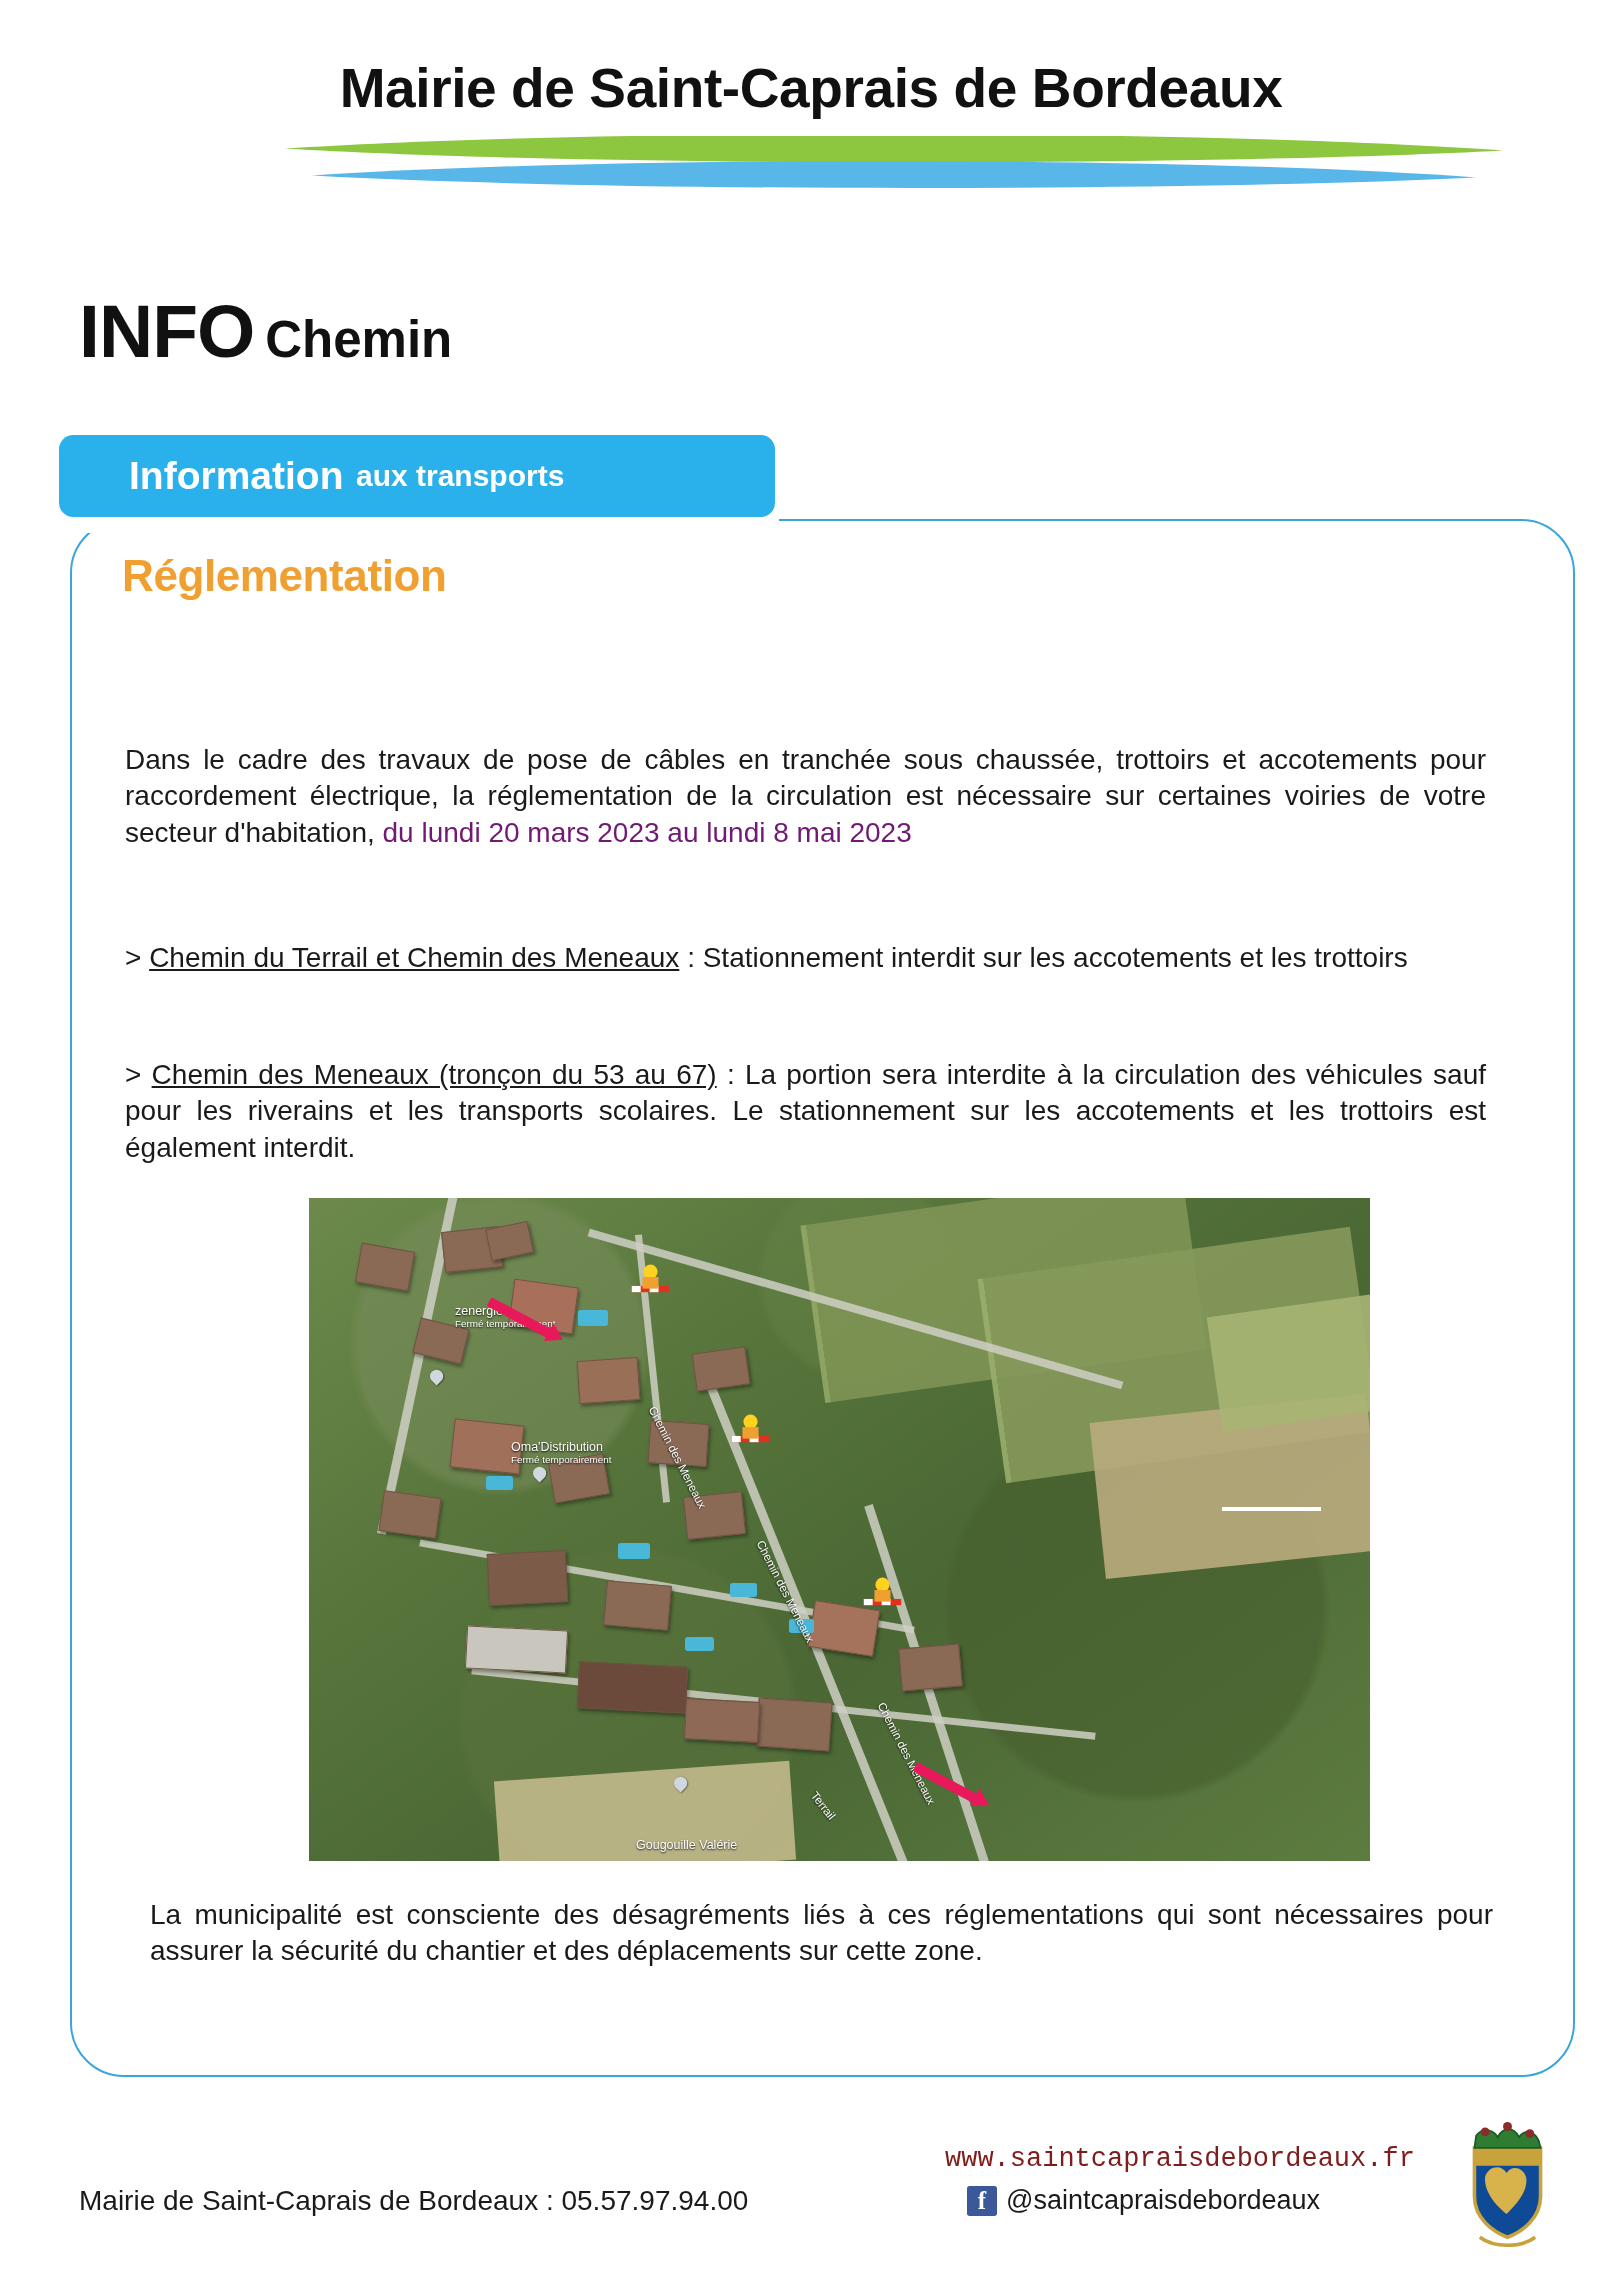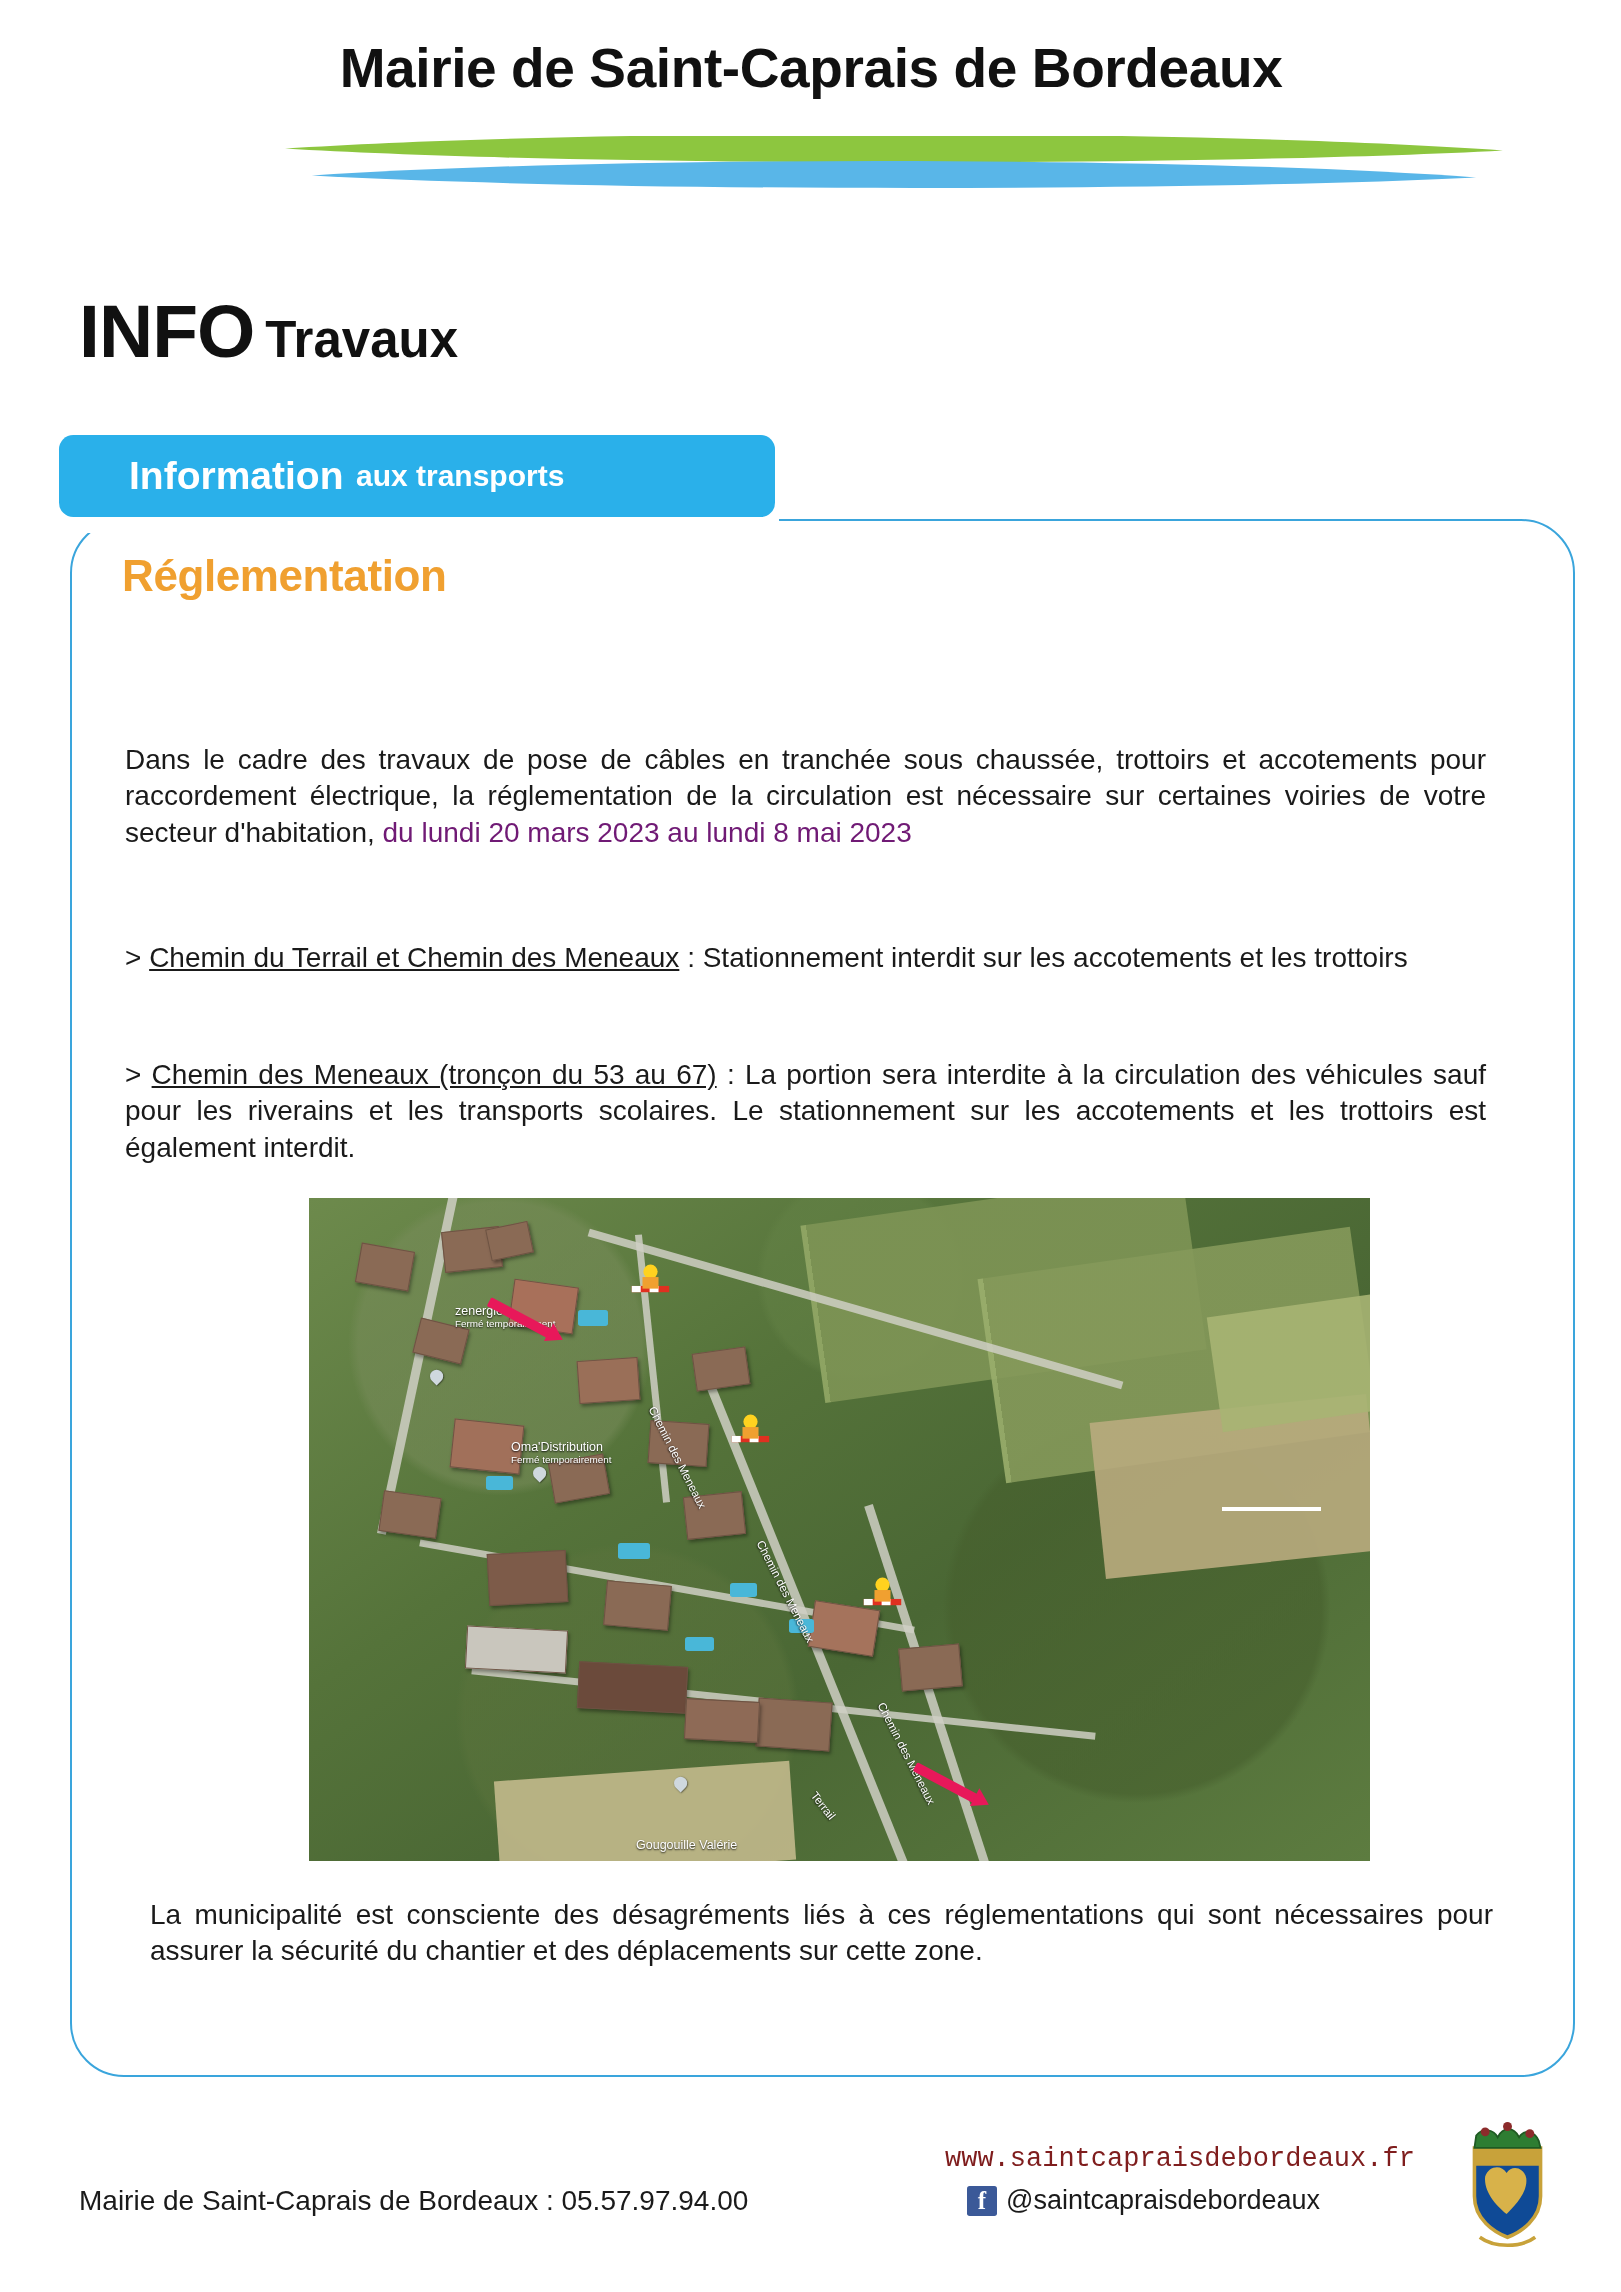--- a/index.html
+++ b/index.html
@@ -12,21 +12,21 @@
     height: 2293px;
     position: relative;
     font-family: "Liberation Sans", sans-serif;
     color: #1a1a1a;
     overflow: hidden;
   }
 
   
   .header {
     position: absolute;
-    top: 36px;
+    top: 56px;
     left: 0;
     width: 100%;
     text-align: center;
   }
   .header-title {
     font-size: 55px;
     font-weight: bold;
     letter-spacing: -0.4px;
     color: #111111;
   }
@@ -299,21 +299,21 @@
 <div class="header">
   <div class="header-title">Mairie de Saint-Caprais de Bordeaux</div>
 </div>
 
 <svg class="header-swoosh" viewBox="0 0 1360 70" preserveAspectRatio="none">
   <path d="M0,14 C330,-8 1020,-8 1360,16 C1020,34 330,34 0,14 Z" fill="#8dc63f"></path>
   <path d="M30,44 C360,22 1000,22 1330,46 C1000,62 360,62 30,44 Z" fill="#59b6e8"></path>
 </svg>
 
 <div class="info-heading">
-  <span class="big">INFO</span><span class="small">Travaux</span>
+  <span class="big">INFO</span><span class="small">Chemin</span>
 </div>
 
 <div class="panel-outline"></div>
 <div class="panel-mask"></div>
 
 <div class="blue-tab">
   <span class="t1">Information</span>
   <span class="t2">aux transports</span>
 </div>
 

